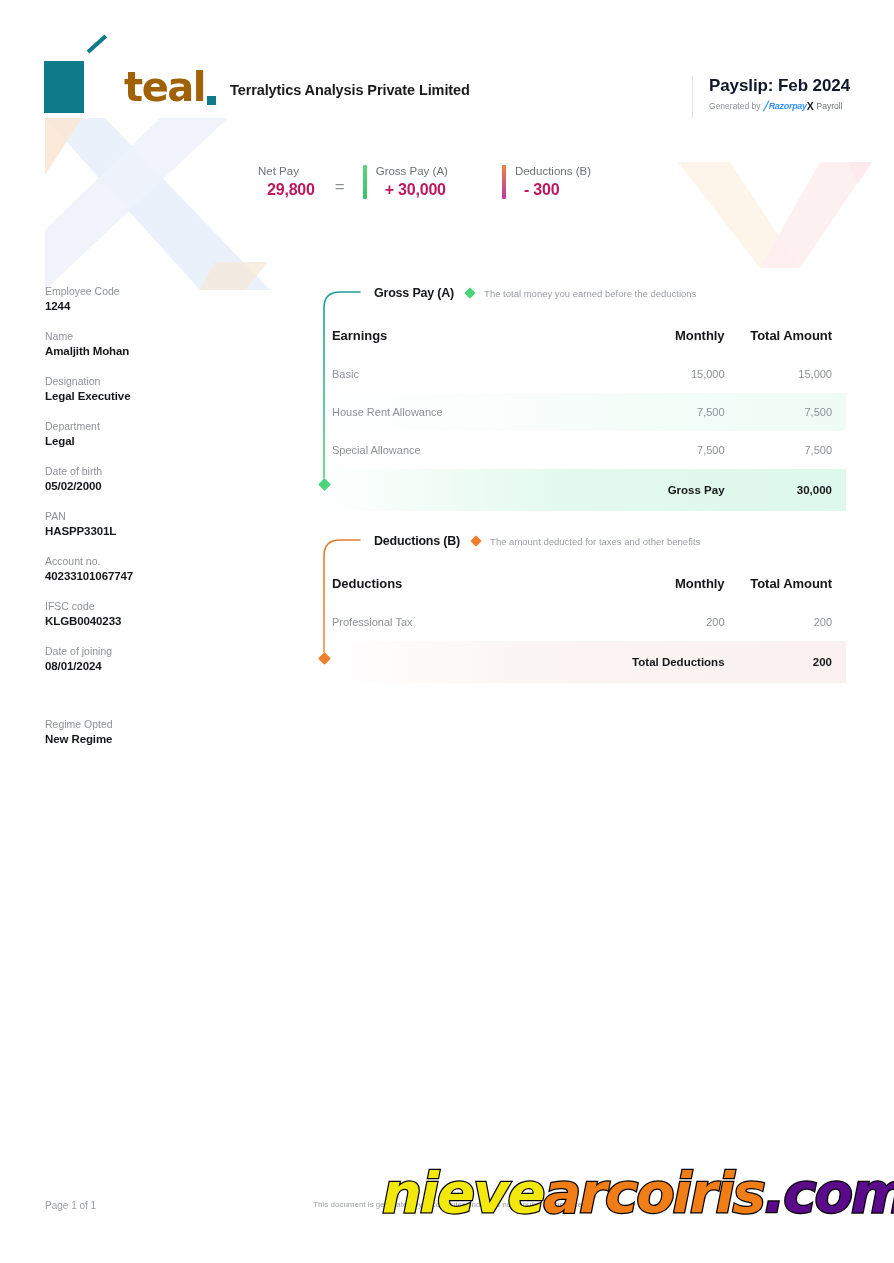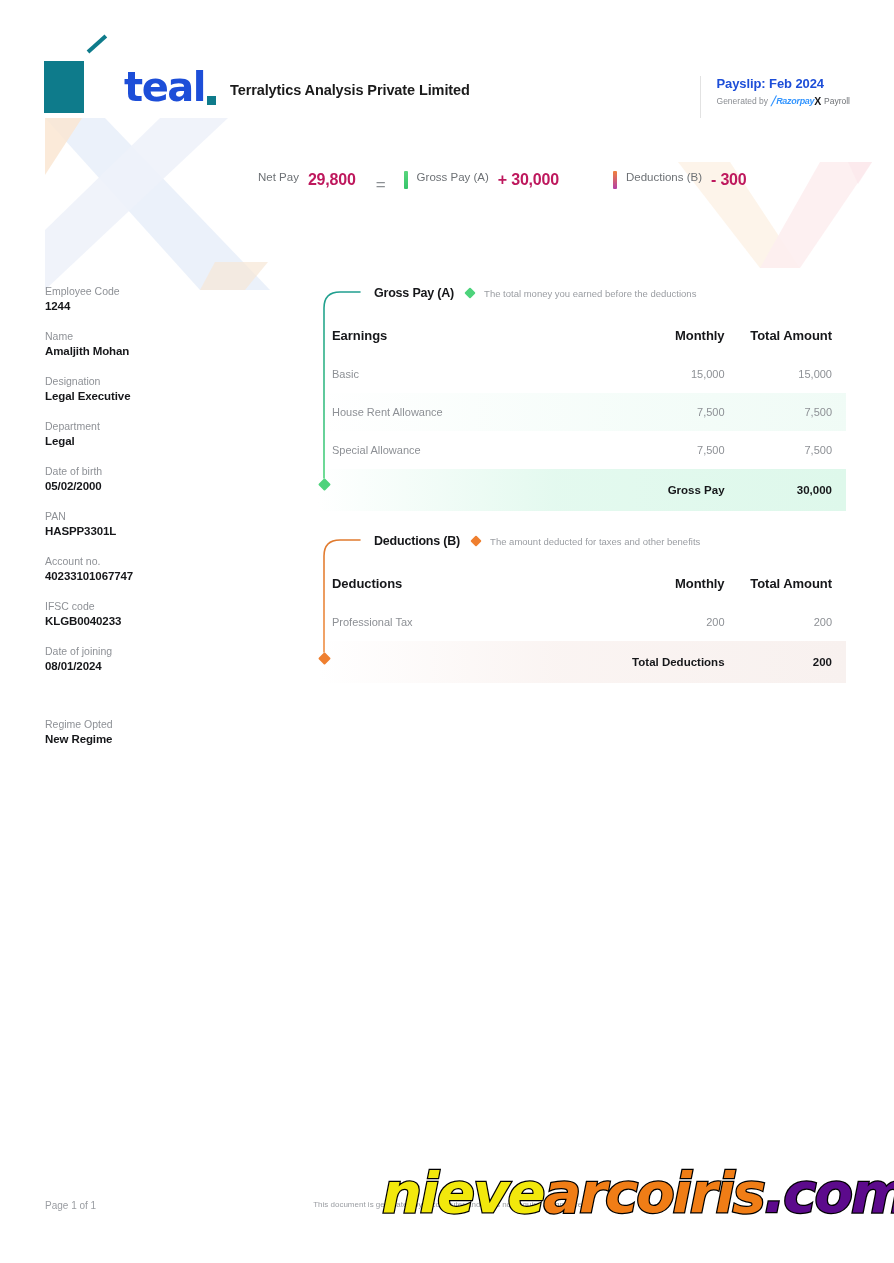--- a/index.html
+++ b/index.html
@@ -27,46 +27,46 @@
   .logo-wrap { display: flex; align-items: center; height: 58px; width: 172px; background:#fff; }
   .logo-square { width: 52px; height: 52px; background: #0e7b8b; }
   .logo-mark { position: relative; margin-left: 6px; display:flex; align-items:baseline; }
   .logo-slash {
     position:absolute; left:-2px; top:-17px;
     width: 24px; height: 4px; background:#0e7b8b;
     transform: rotate(-42deg); transform-origin: left center;
   }
   .logo-text {
     font-family: "DejaVu Sans", sans-serif;
-    font-size: 40px; font-weight: 700; color: #1d4ed8;
+    font-size: 40px; font-weight: 700; color: #a16207;
     letter-spacing: -1.5px; line-height: 1; margin-left: 34px;
   }
   .logo-dot { width: 9px; height: 9px; background:#0e7b8b; margin-left:2px; align-self:flex-end; margin-bottom:2px; }
 
   .company-name {
     margin-left: 14px; margin-top: 24px;
     font-size: 14.5px; font-weight: 700; color: #1b1b1b;
     letter-spacing: -0.1px;
   }
 
   .payslip-box {
     margin-left: auto; margin-top: 18px;
     padding-left: 16px; border-left: 1px solid #e2e2e2;
     min-height: 42px;
   }
-  .payslip-title { font-size: 13px; font-weight: 700; color:#1d4ed8; letter-spacing:-0.1px; }
+  .payslip-title { font-size: 17px; font-weight: 700; color:#0f172a; letter-spacing:-0.1px; }
   .payslip-sub { margin-top: 4px; font-size: 8.5px; color:#8a8d92; display:flex; align-items:center; gap:3px; white-space:nowrap; }
   .rzp-logo { display:inline-flex; align-items:center; color:#3395ff; font-weight:700; font-style:italic; font-size:9px; letter-spacing:-0.3px; }
   .rzp-bolt { color:#3395ff; font-style:normal; font-weight:700; margin-right:0px; }
   .rzp-x { color:#16171a; font-weight:700; font-style:normal; font-size:10.5px; margin-left:0px; }
   .rzp-payroll { color:#6e7175; font-weight:400; font-style:normal; font-size:8.5px; }
 
   
   .summary { position:absolute; left:258px; top:165px; display:flex; align-items:center; }
-  .sum-block { display:flex; flex-direction:row;text-align:center; }
+  .sum-block { display:flex; flex-direction:column; }
   .sum-label { font-size: 11.5px; color:#6d7175; margin-bottom:4px; }
   .sum-value { font-size: 16px; font-weight: 700; color:#be185d; letter-spacing:-0.2px;margin-left:9px; }
   .equals { font-size: 17px; color:#8c9094; margin: 0 18px 0 20px; padding-top:10px; font-weight:400;}
   .bar-item { display:flex; align-items:stretch; margin-right: 54px; }
   .vbar { width: 4px; border-radius:1px; margin-right: 9px; }
   .vbar.green { background: linear-gradient(180deg,#5ad67d 0%, #35c46a 100%); }
   .vbar.orange { background: linear-gradient(180deg,#f0813c 0%, #b33fa8 100%); }
 
   
   .sidebar { position:absolute; left:45px; top:285px; width: 180px; }

